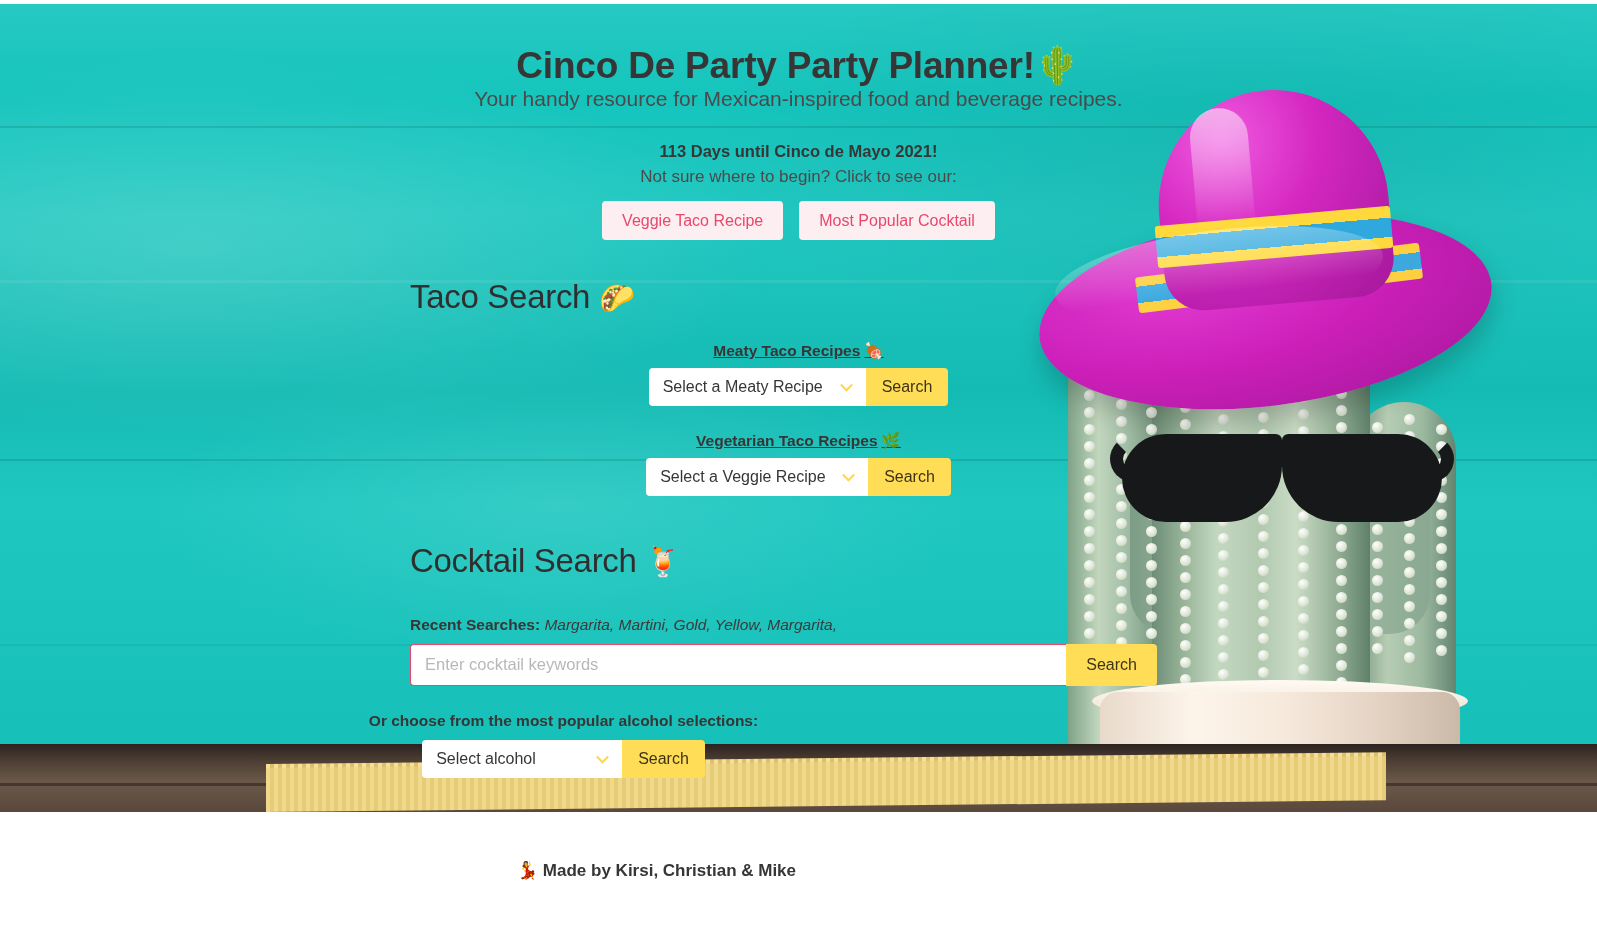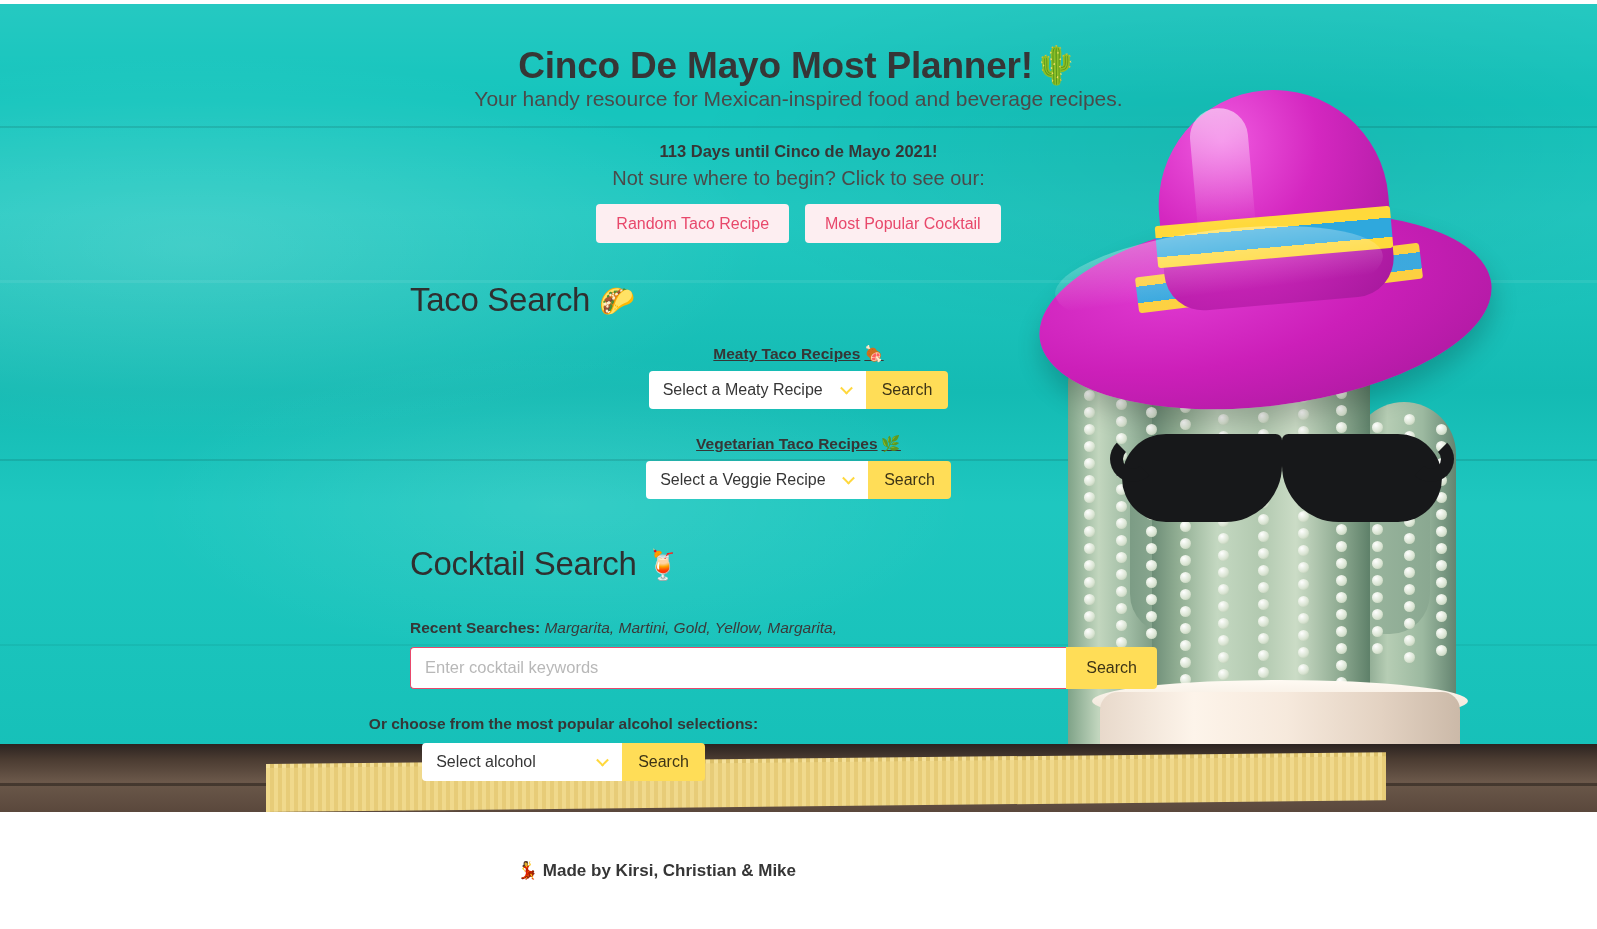--- a/index.html
+++ b/index.html
@@ -255,21 +255,21 @@
 
   .countdown {
     text-align: center;
     font-size: 16.5px;
     font-weight: 700;
     color: #363636;
     margin-top: 31px;
   }
   .begin-text {
     text-align: center;
-    font-size: 20px;
+    font-size: 17px;
     color: #4a4a4a;
     margin-top: 6px;
   }
   .quick-buttons {
     display: flex;
     justify-content: center;
     gap: 16px;
     margin-top: 14px;
   }
   .btn-light {
@@ -684,30 +684,30 @@
     <div class="shelf">
       <div class="shelf-grain"></div>
     </div>
     <div class="mat-top"></div>
     <div class="mat"></div>
   </div>
 
   <div class="content">
 
     <h1 class="title">
-      <span>Cinco De Mayo Most Planner!</span><span class="emo">🌵</span>
+      <span>Cinco De Party Party Planner!</span><span class="emo">🌵</span>
     </h1>
 
     <p class="subtitle">Your handy resource for Mexican-inspired food and beverage recipes.</p>
 
     <p class="countdown">113 Days until Cinco de Mayo 2021!</p>
     <p class="begin-text">Not sure where to begin? Click to see our:</p>
 
     <div class="quick-buttons">
-      <button class="btn-light">Random Taco Recipe</button>
+      <button class="btn-light">Veggie Taco Recipe</button>
       <button class="btn-light">Most Popular Cocktail</button>
     </div>
 
     <h2 class="section-head">
       <span>Taco Search</span><span class="emo">🌮</span>
     </h2>
 
     <div class="field-label">
       <span>Meaty Taco Recipes</span><span class="emo">🍖</span>
     </div>

